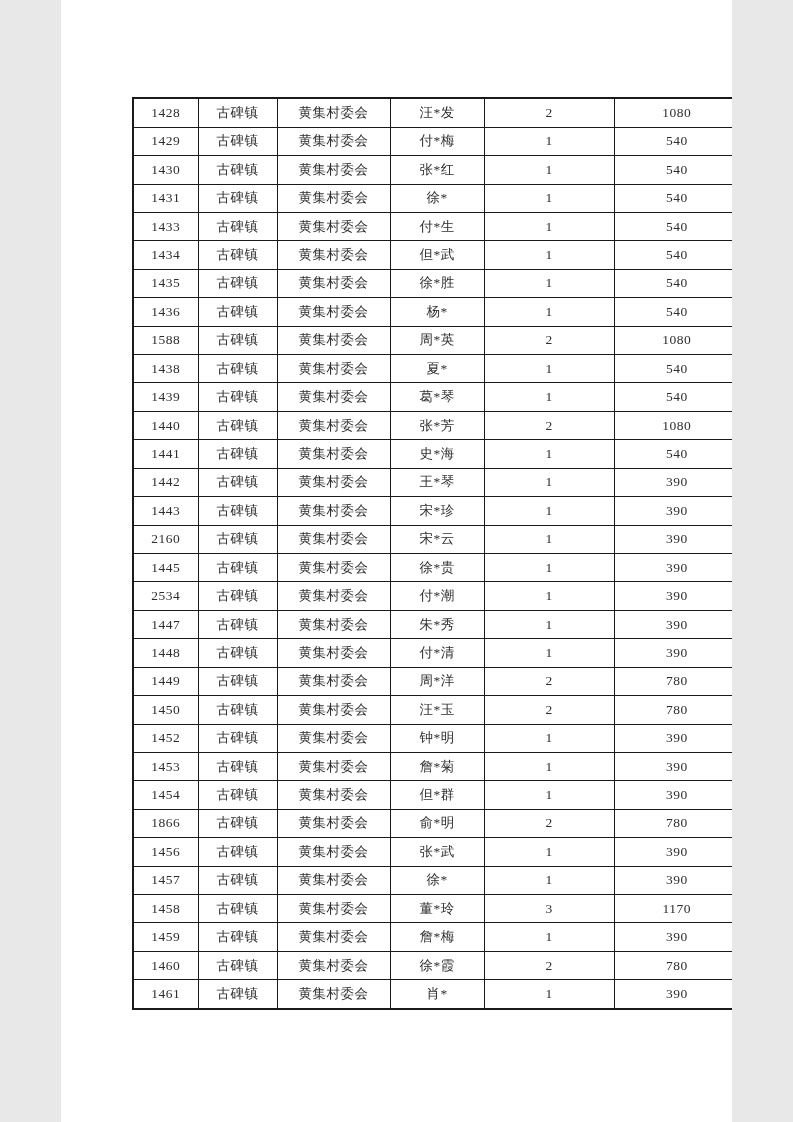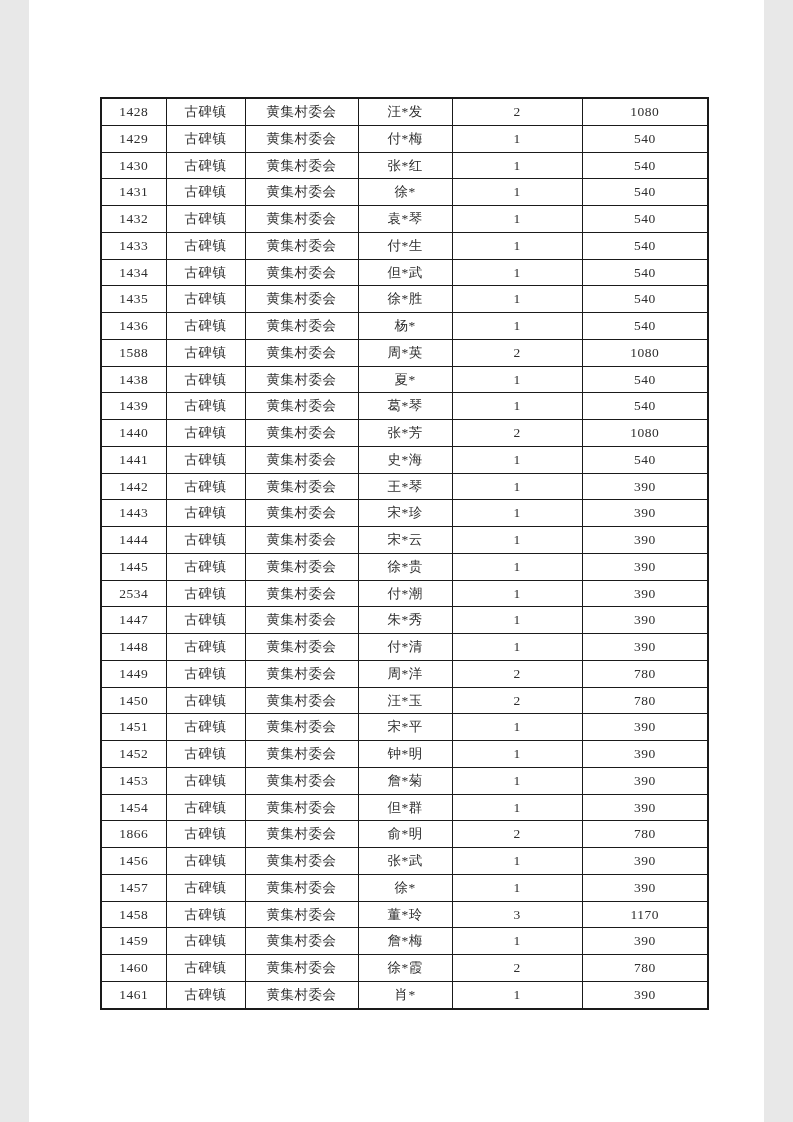--- a/index.html
+++ b/index.html
@@ -2,21 +2,21 @@
 <html><head>
 <meta charset="utf-8">
 <style>
   * { margin: 0; padding: 0; box-sizing: border-box; }
   html, body {
     background: #e8e8e8;
     font-family: "Liberation Serif", "DejaVu Serif", serif;
   }
   .page {
     position: relative;
-    width: 735px;
+    width: 671px;
     height: 1122px;
     background: #ffffff;
     margin: 0 auto;
     overflow: hidden;
   }
   table.roster {
     position: absolute;
     left: 71px;
     top: 97px;
     width: 607px;
@@ -84,28 +84,20 @@
         </tr>
         <tr>
           <td>1431</td>
           <td>古碑镇</td>
           <td>黄集村委会</td>
           <td>徐*</td>
           <td>1</td>
           <td>540</td>
         </tr>
         <tr>
-          <td>1432</td>
-          <td>古碑镇</td>
-          <td>黄集村委会</td>
-          <td>袁*琴</td>
-          <td>1</td>
-          <td>540</td>
-        </tr>
-        <tr>
           <td>1433</td>
           <td>古碑镇</td>
           <td>黄集村委会</td>
           <td>付*生</td>
           <td>1</td>
           <td>540</td>
         </tr>
         <tr>
           <td>1434</td>
           <td>古碑镇</td>
@@ -180,21 +172,21 @@
         </tr>
         <tr>
           <td>1443</td>
           <td>古碑镇</td>
           <td>黄集村委会</td>
           <td>宋*珍</td>
           <td>1</td>
           <td>390</td>
         </tr>
         <tr>
-          <td>1444</td>
+          <td>2160</td>
           <td>古碑镇</td>
           <td>黄集村委会</td>
           <td>宋*云</td>
           <td>1</td>
           <td>390</td>
         </tr>
         <tr>
           <td>1445</td>
           <td>古碑镇</td>
           <td>黄集村委会</td>
@@ -234,28 +226,20 @@
           <td>2</td>
           <td>780</td>
         </tr>
         <tr>
           <td>1450</td>
           <td>古碑镇</td>
           <td>黄集村委会</td>
           <td>汪*玉</td>
           <td>2</td>
           <td>780</td>
-        </tr>
-        <tr>
-          <td>1451</td>
-          <td>古碑镇</td>
-          <td>黄集村委会</td>
-          <td>宋*平</td>
-          <td>1</td>
-          <td>390</td>
         </tr>
         <tr>
           <td>1452</td>
           <td>古碑镇</td>
           <td>黄集村委会</td>
           <td>钟*明</td>
           <td>1</td>
           <td>390</td>
         </tr>
         <tr>

